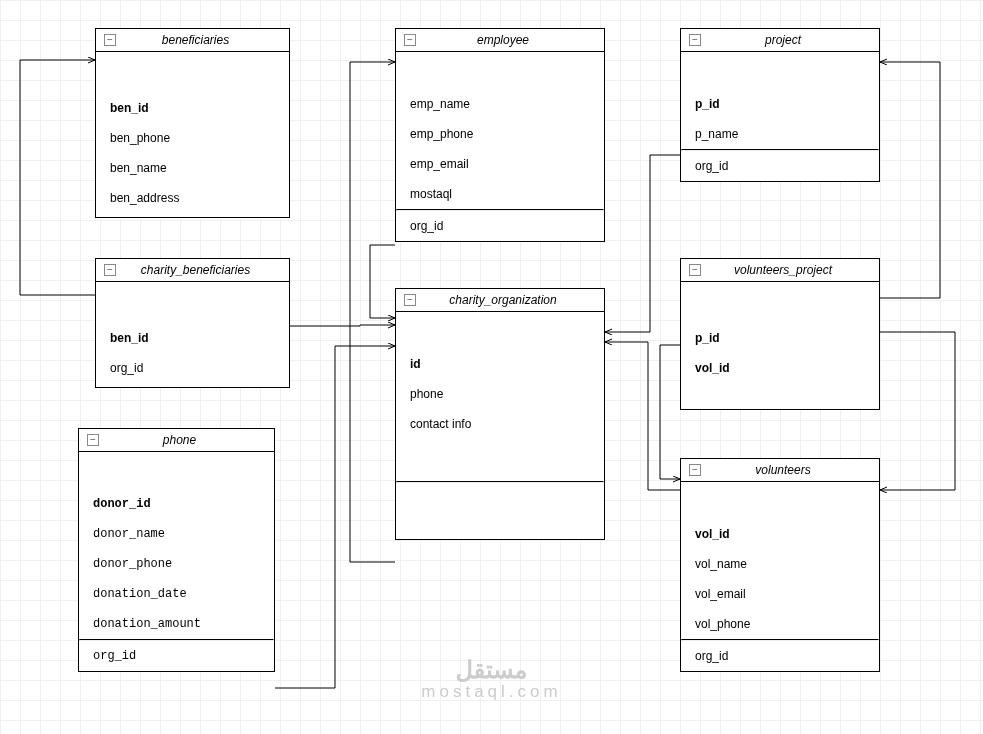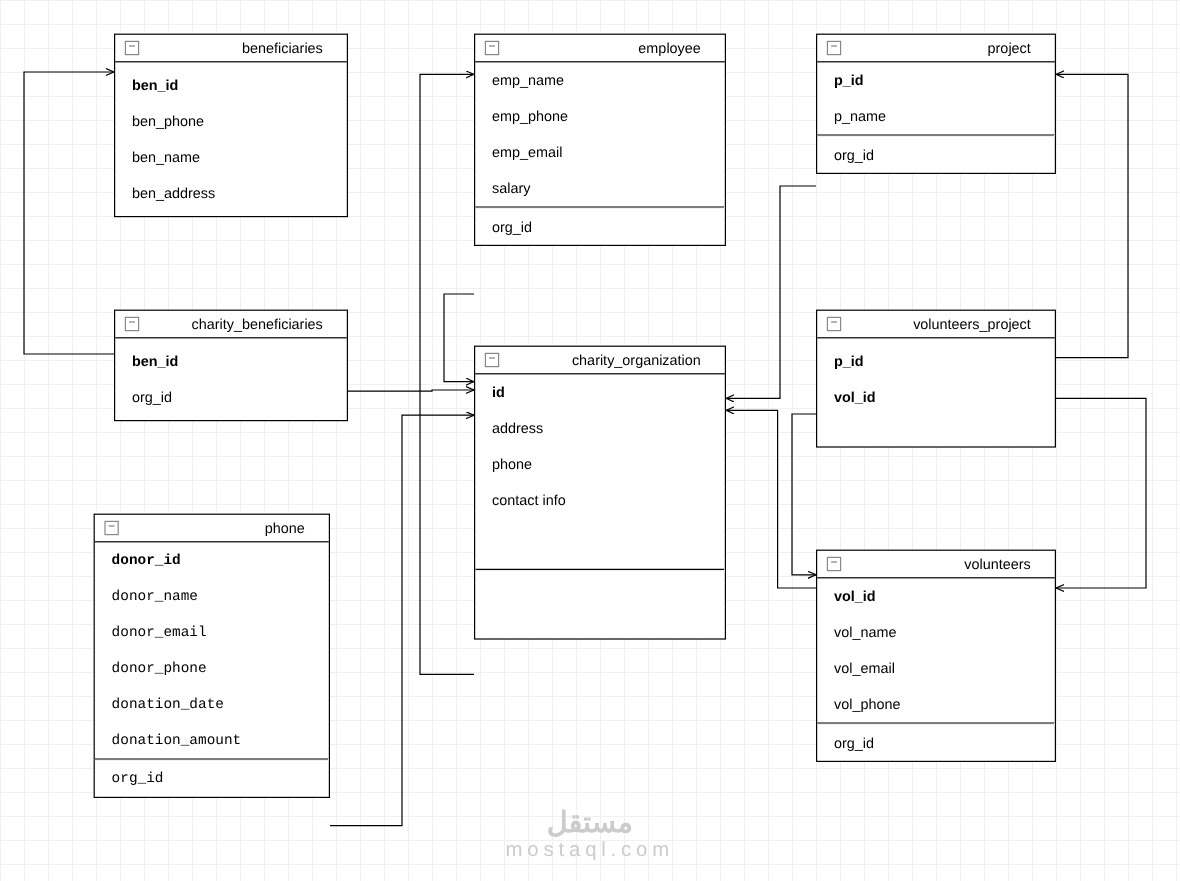--- a/index.html
+++ b/index.html
@@ -41,39 +41,41 @@
     align-items: center;
     justify-content: center;
     font-size: 10px;
     line-height: 1;
     color: #555;
     cursor: pointer;
     flex-shrink: 0;
   }
   .entity-title {
     flex: 1;
-    text-align: right;
+    text-align: center;
+    font-style: italic;
     font-weight: normal;
     padding-right: 12px;
   }
   .entity-body {
     padding: 4px 0;
+    margin-top: 37px;
   }
   .field {
     padding: 8px 14px;
     text-align: left;
   }
   .field.pk { font-weight: bold; }
   .section-divider {
     border-top: 1px solid #000;
     margin: 0;
   }
   .watermark {
     position: absolute;
-    bottom: 18px;
+    bottom: 34px;
     left: 50%;
     transform: translateX(-50%);
     text-align: center;
     color: #ccc;
     font-size: 24px;
     font-weight: bold;
     pointer-events: none;
     line-height: 1;
     letter-spacing: 2px;
   }
@@ -154,52 +156,50 @@
 </div>
 
 <div class="entity" style="left:78px; top:428px; width:197px;">
   <div class="entity-header">
     <span class="collapse-btn">−</span>
     <span class="entity-title">phone</span>
   </div>
   <div class="entity-body" style="padding:0;font-family:Liberation Mono, monospace;">
     <div class="field pk">donor_id</div>
     <div class="field">donor_name</div>
-    <div class="field">donor_email</div>
     <div class="field">donor_phone</div>
     <div class="field">donation_date</div>
     <div class="field">donation_amount</div>
     <hr class="section-divider">
     <div class="field">org_id</div>
   </div>
 </div>
 
 <div class="entity" style="left:395px; top:28px; width:210px;">
   <div class="entity-header">
     <span class="collapse-btn">−</span>
     <span class="entity-title">employee</span>
   </div>
   <div class="entity-body" style="padding:0;">
     <div class="field">emp_name</div>
     <div class="field">emp_phone</div>
     <div class="field">emp_email</div>
-    <div class="field">salary</div>
+    <div class="field">mostaql</div>
     <hr class="section-divider">
     <div class="field">org_id</div>
   </div>
 </div>
 
 <div class="entity" style="left:395px; top:288px; width:210px;">
   <div class="entity-header">
     <span class="collapse-btn">−</span>
     <span class="entity-title">charity_organization</span>
   </div>
   <div class="entity-body" style="padding:0;">
     <div class="field pk">id</div>
-    <div class="field">address</div>
     <div class="field">phone</div>
     <div class="field">contact info</div>
     <div style="height:42px;"></div>
     <hr class="section-divider">
     <div style="height:28px;"></div>
     <div style="height:28px;"></div>
   </div>
 </div>
 
 <div class="entity" style="left:680px; top:28px; width:200px;">

